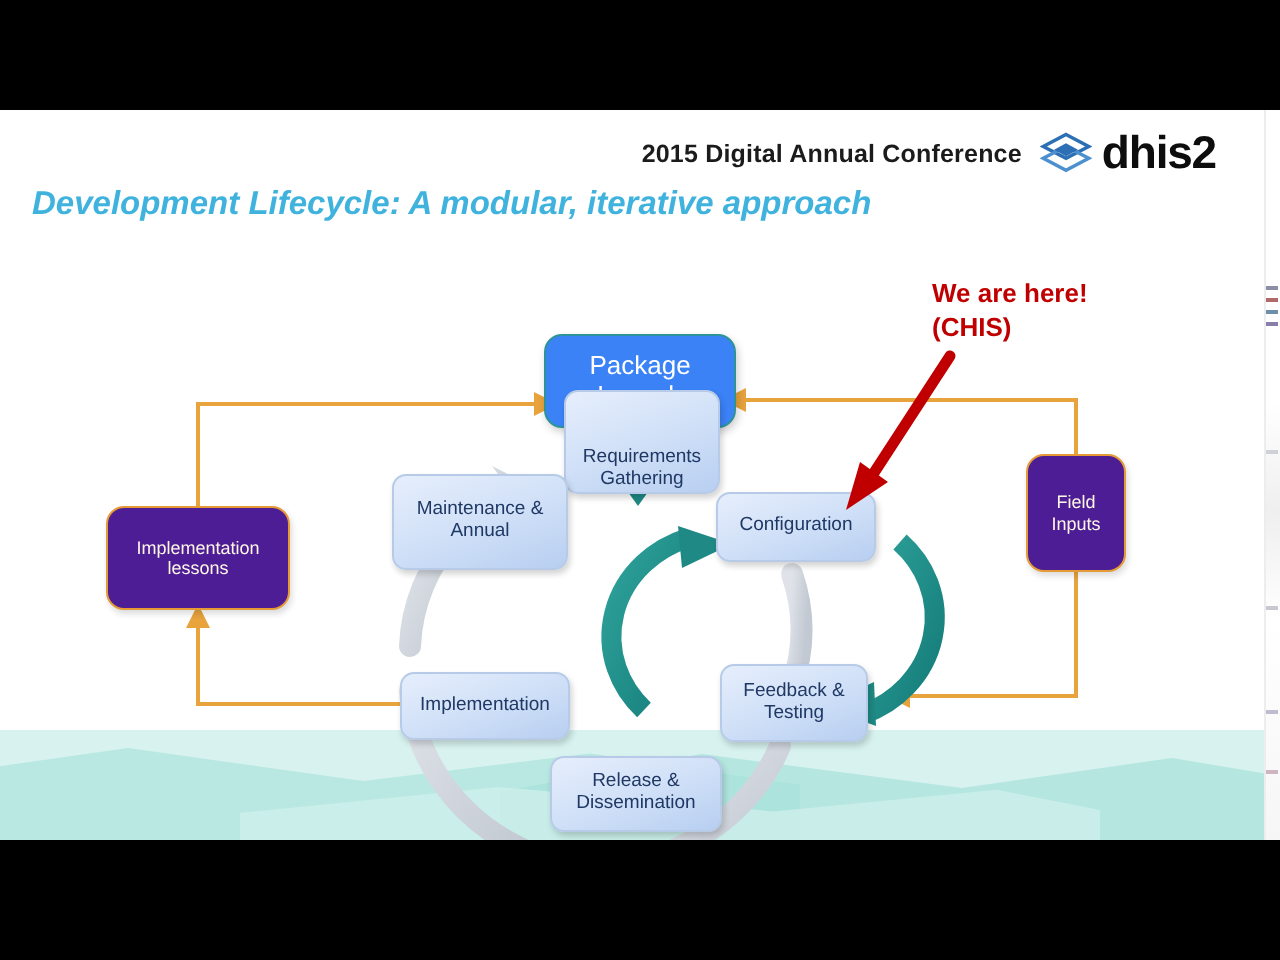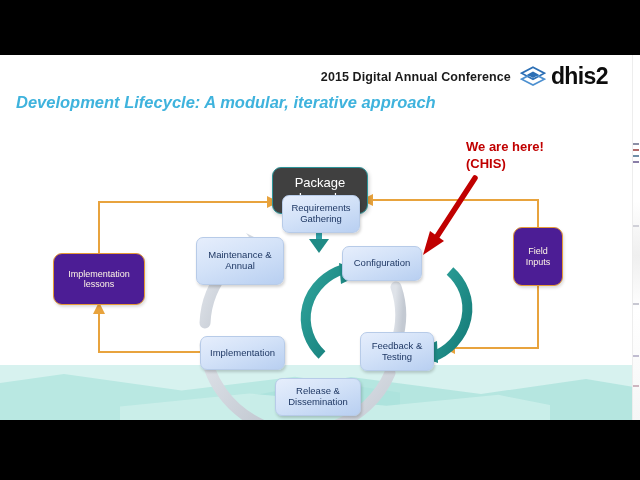--- a/index.html
+++ b/index.html
@@ -70,21 +70,21 @@
     color: #1f3864; font-size: 9.5px;
     box-shadow: 1px 2px 3px rgba(0,0,0,.18);
   }
   .orange {
     background: #4c1d95; border: 1px solid #e59a36;
     color: #fff6e6; font-size: 9px;
     border-radius: 9px;
     box-shadow: 1px 2px 3px rgba(0,0,0,.14);
   }
   .teal {
-    background: #404040; border: 1px solid #2c9499;
+    background: #3b82f6; border: 1px solid #2c9499;
     color: #ffffff; font-size: 13px;
     border-radius: 9px;
     box-shadow: 1px 2px 4px rgba(0,0,0,.2);
   }
 
   
   .layer { position: absolute; left: 0; top: 0; width: 640px; height: 365px; }
   .layer-under { z-index: 1; }
   .layer-over  { z-index: 3; pointer-events: none; }
   .node { z-index: 2; }
@@ -188,28 +188,28 @@
       </g>
     </svg>
 
     <div class="node teal" style="left:272px; top:112px; width:96px; height:47px;">
       <span>
         <span class="lbl">Package</span>
         <span class="lbl">Launch</span>
       </span>
     </div>
 
-    <div class="node blue" style="left:282px; top:140px; width:78px; height:38px;">
+    <div class="node blue" style="left:282px; top:140px; width:78px; height:52px;align-items:flex-end;">
       <span>
         <span class="lbl">Requirements</span>
         <span class="lbl">Gathering</span>
       </span>
     </div>
 
-    <div class="node blue" style="left:342px; top:191px; width:80px; height:35px;">
+    <div class="node blue" style="left:358px; top:191px; width:80px; height:35px;">
       <span class="lbl">Configuration</span>
     </div>
 
     <div class="node blue" style="left:275px; top:323px; width:86px; height:38px;">
       <span>
         <span class="lbl">Release &amp;</span>
         <span class="lbl">Dissemination</span>
       </span>
     </div>
 

